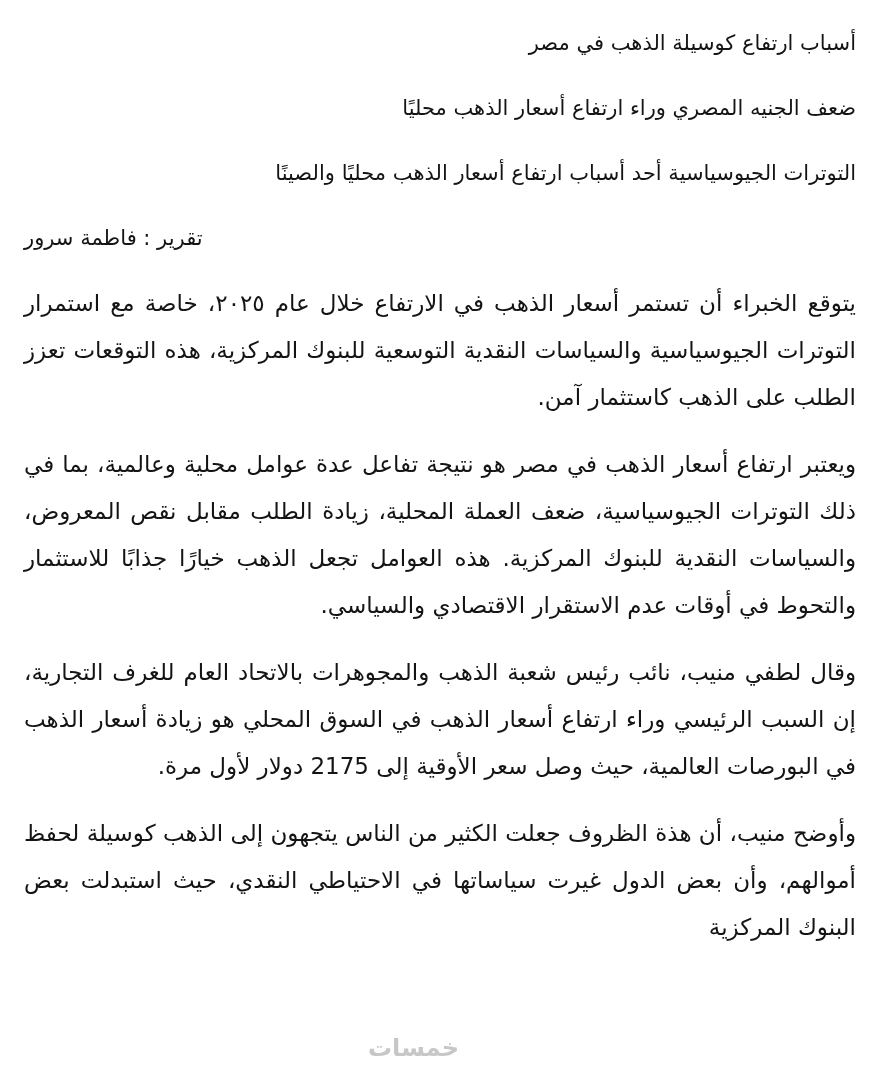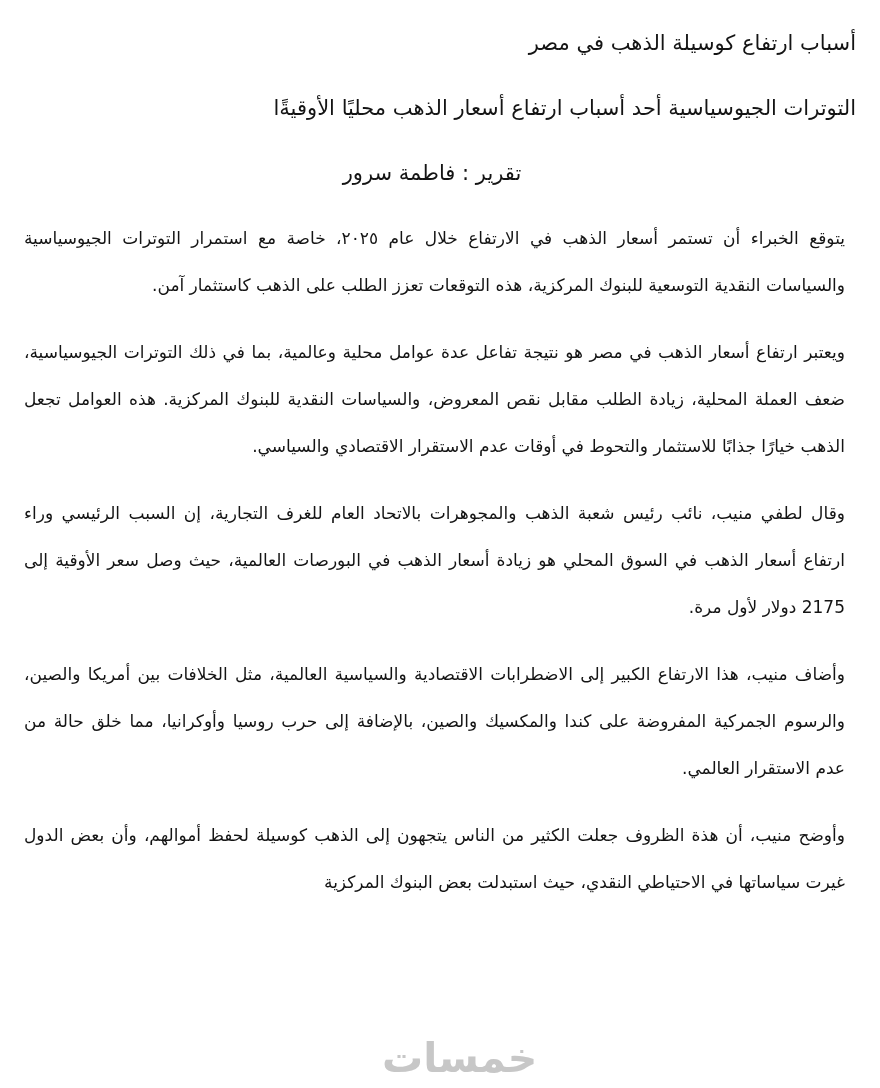--- a/index.html
+++ b/index.html
@@ -26,58 +26,58 @@
     font-weight: normal;
     line-height: 47px;
     margin: 0 0 18px 0;
     text-align: right;
     white-space: nowrap;
   }
   .byline {
     font-size: 21px;
     line-height: 47px;
     margin: 0 16px 18px 0;
-    text-align: center;
+    text-align: left;
   }
   .para {
-    font-size: 17px;
+    font-size: 23px;
     line-height: 47px;
     text-align: justify;
     text-justify: inter-word;
-    margin: 0 11px 20px 0;
+    margin: 0 0 20px 0;
   }
   .watermark {
     position: absolute;
-    left: 382px;
+    left: 368px;
     top: 1034px;
     direction: rtl;
     color: #c7c7c7;
-    font-size: 41px;
+    font-size: 24px;
     font-weight: bold;
     letter-spacing: 1px;
     user-select: none;
   }
 </style>
 </head>
 <body>
 
 <div class="page">
 
   <h1 class="headline">أسباب ارتفاع كوسيلة الذهب في مصر</h1>
 
+  <h2 class="headline">ضعف الجنيه المصري وراء ارتفاع أسعار الذهب محليًا</h2>
 
-  <h2 class="headline">التوترات الجيوسياسية أحد أسباب ارتفاع أسعار الذهب محليًا الأوقيةًا</h2>
+  <h2 class="headline">التوترات الجيوسياسية أحد أسباب ارتفاع أسعار الذهب محليًا والصينًا</h2>
 
   <div class="byline">تقرير : فاطمة سرور</div>
 
   <p class="para">يتوقع الخبراء أن تستمر أسعار الذهب في الارتفاع خلال عام ٢٠٢٥، خاصة مع استمرار التوترات الجيوسياسية والسياسات النقدية التوسعية للبنوك المركزية، هذه التوقعات تعزز الطلب على الذهب كاستثمار آمن.</p>
 
   <p class="para">ويعتبر ارتفاع أسعار الذهب في مصر هو نتيجة تفاعل عدة عوامل محلية وعالمية، بما في ذلك التوترات الجيوسياسية، ضعف العملة المحلية، زيادة الطلب مقابل نقص المعروض، والسياسات النقدية للبنوك المركزية. هذه العوامل تجعل الذهب خيارًا جذابًا للاستثمار والتحوط في أوقات عدم الاستقرار الاقتصادي والسياسي.</p>
 
   <p class="para">وقال لطفي منيب، نائب رئيس شعبة الذهب والمجوهرات بالاتحاد العام للغرف التجارية، إن السبب الرئيسي وراء ارتفاع أسعار الذهب في السوق المحلي هو زيادة أسعار الذهب في البورصات العالمية، حيث وصل سعر الأوقية إلى 2175 دولار لأول مرة.</p>
 
-  <p class="para">وأضاف منيب، هذا الارتفاع الكبير إلى الاضطرابات الاقتصادية والسياسية العالمية، مثل الخلافات بين أمريكا والصين، والرسوم الجمركية المفروضة على كندا والمكسيك والصين، بالإضافة إلى حرب روسيا وأوكرانيا، مما خلق حالة من عدم الاستقرار العالمي.</p>
 
   <p class="para">وأوضح منيب، أن هذة الظروف جعلت الكثير من الناس يتجهون إلى الذهب كوسيلة لحفظ أموالهم، وأن بعض الدول غيرت سياساتها في الاحتياطي النقدي، حيث استبدلت بعض البنوك المركزية</p>
 
 </div>
 
 <div class="watermark">خمسات</div>
 
 </body></html>

